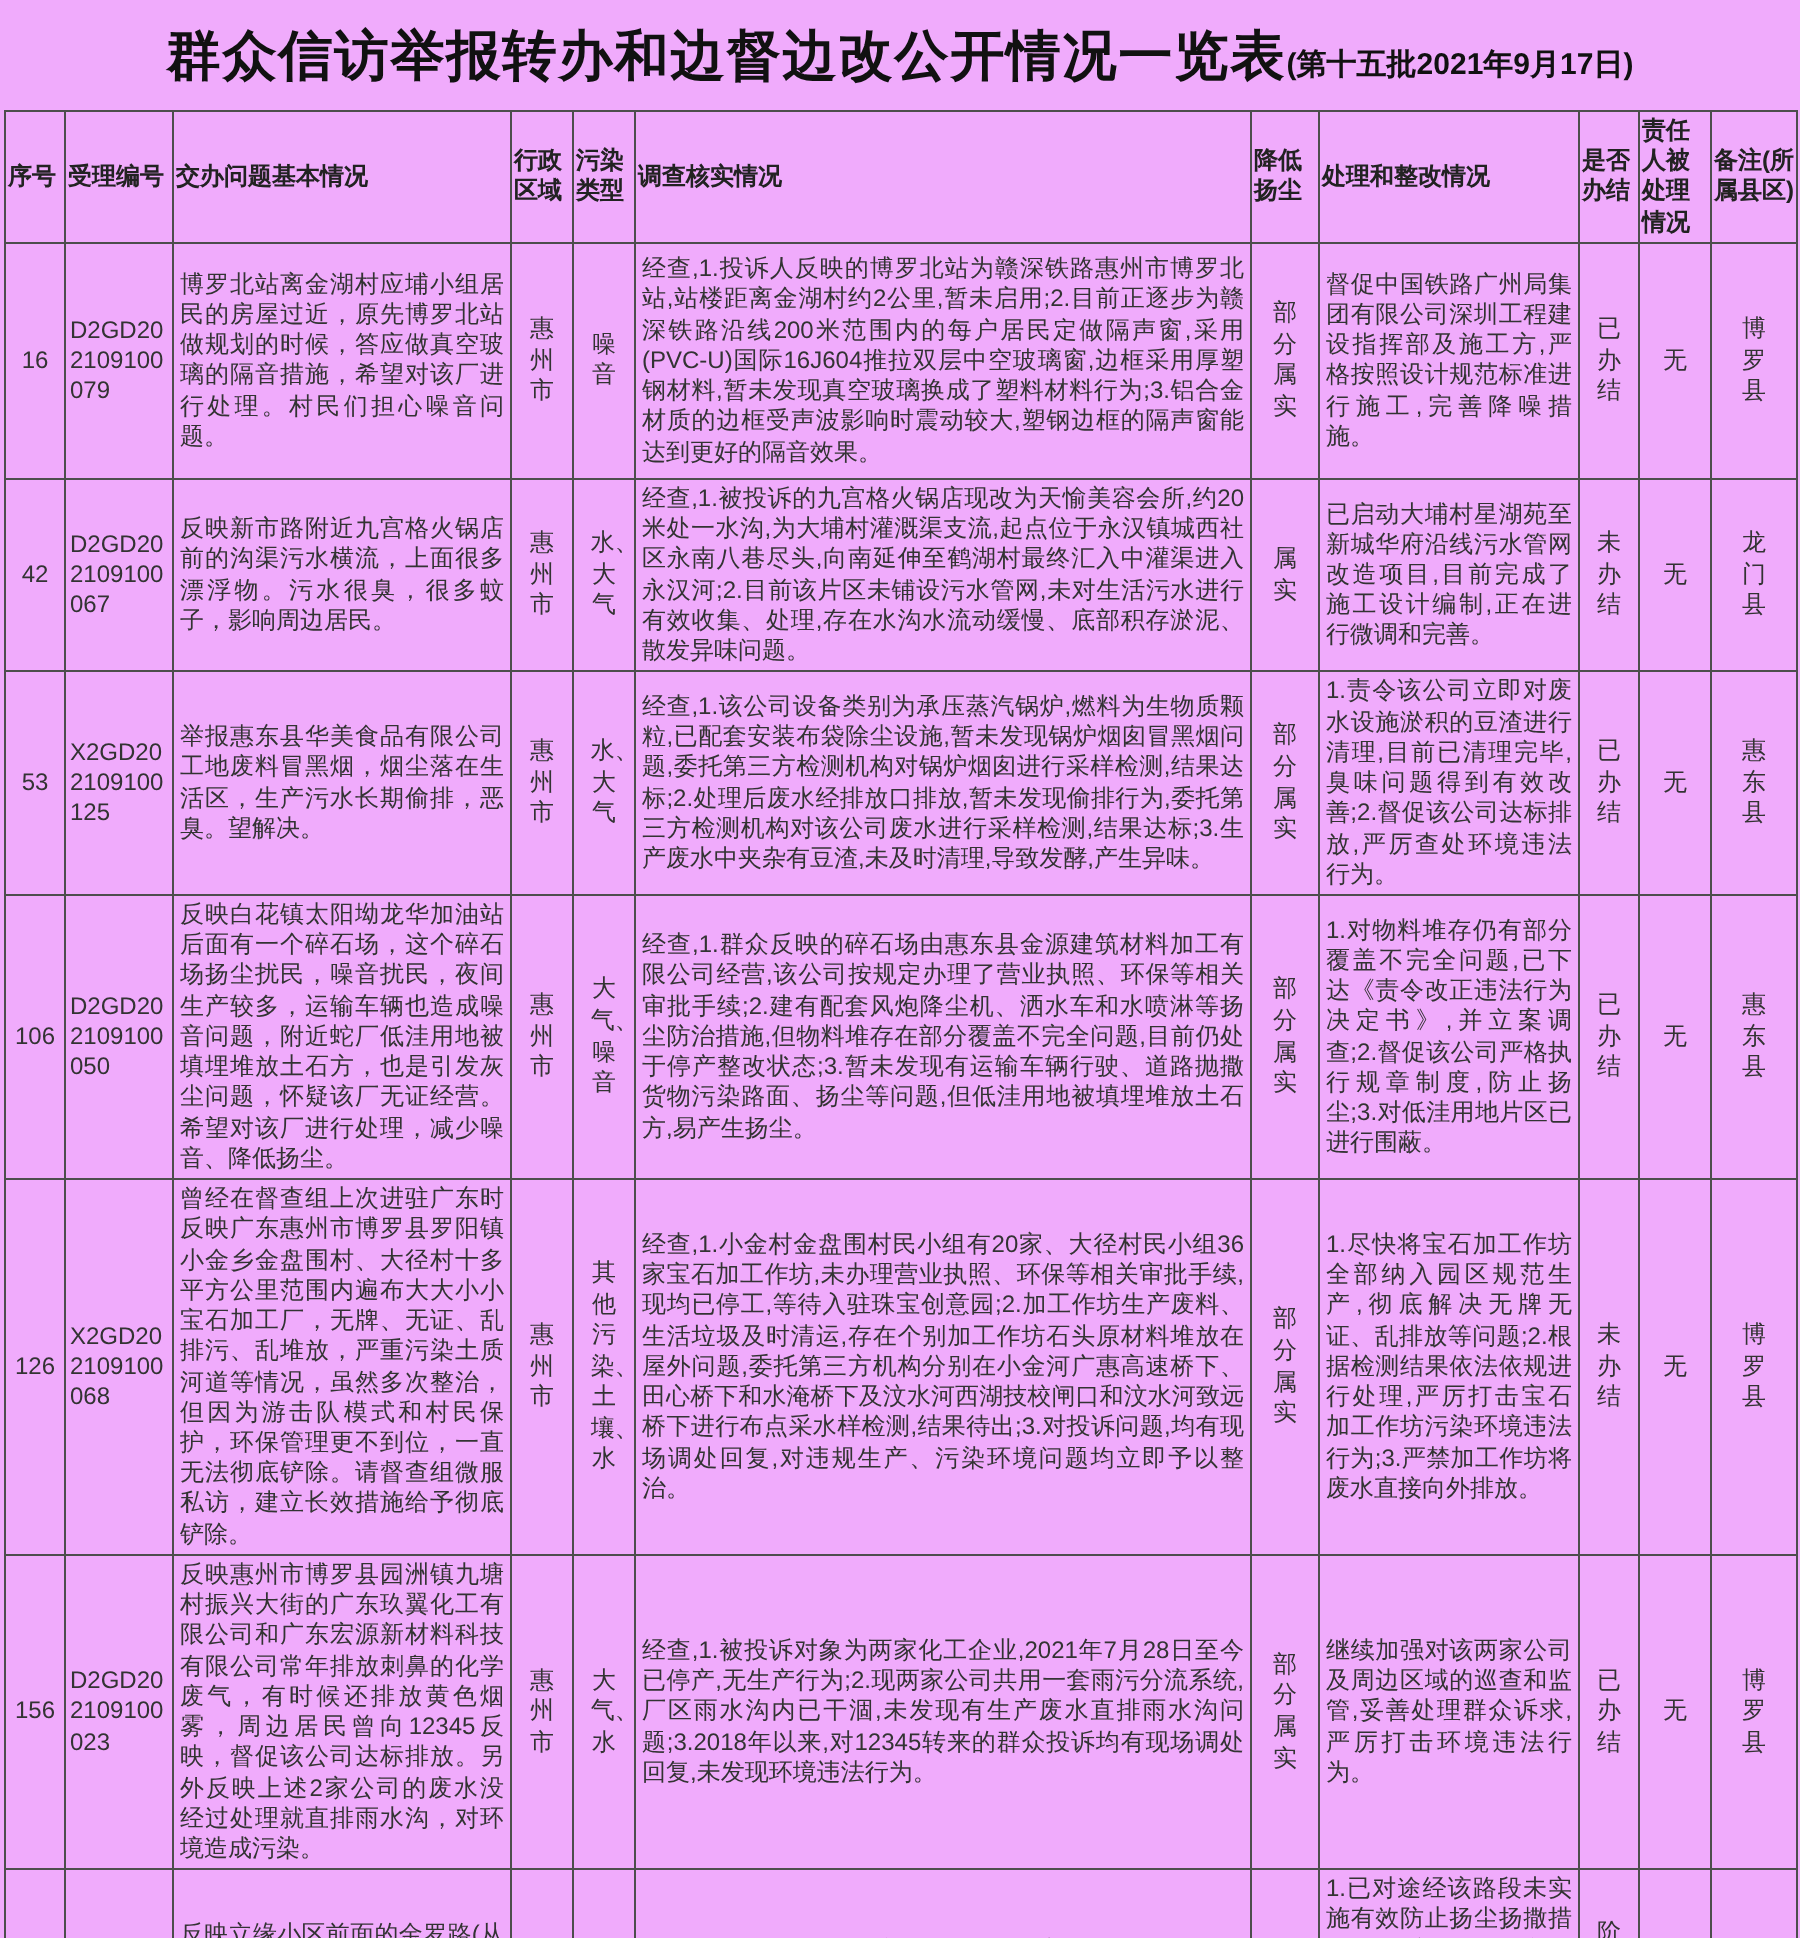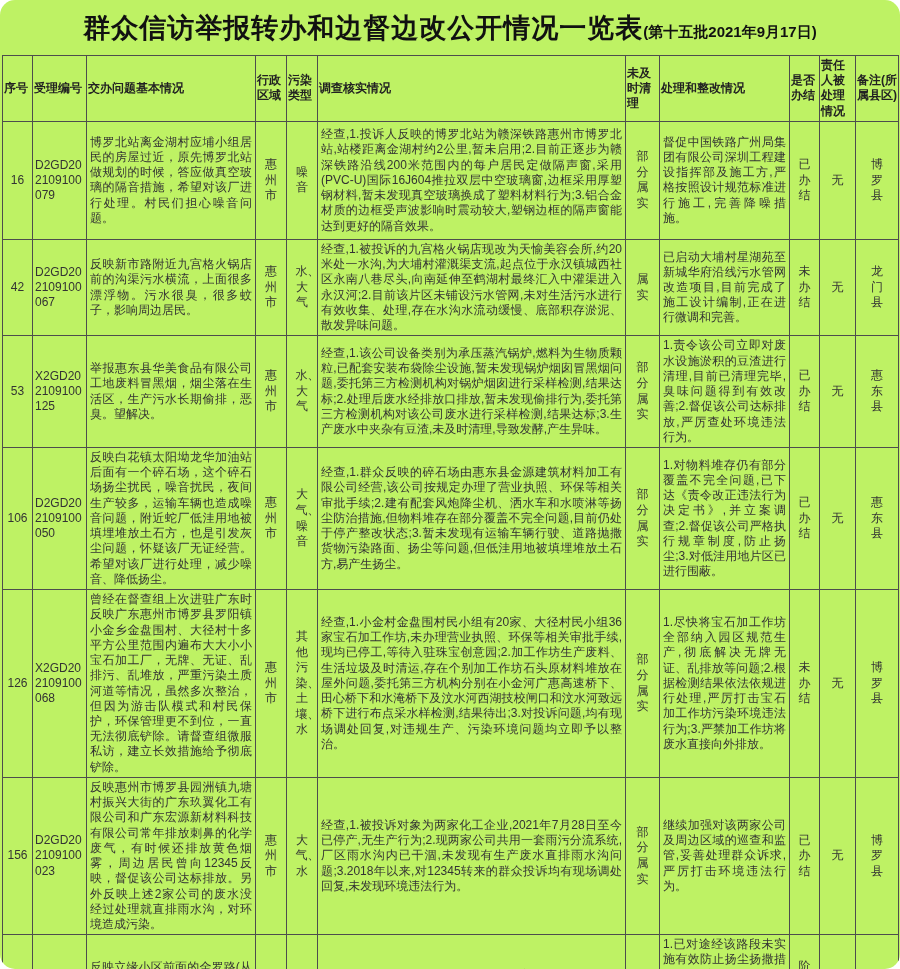--- a/index.html
+++ b/index.html
@@ -1,17 +1,17 @@
 <!DOCTYPE html>
 <html><head>
 <meta charset="utf-8">
 <style>
   html,body{margin:0;padding:0;background:#ffffff;}
-  .page{width:900px;height:969px;background:#bef264;box-sizing:border-box;
-        padding:6px 2px 0 2px;font-family:"Liberation Sans",sans-serif;overflow:hidden;border-radius:15px;}
+  .page{width:900px;height:969px;background:#f0abfc;box-sizing:border-box;
+        padding:6px 2px 0 2px;font-family:"Liberation Sans",sans-serif;overflow:hidden;}
   .title-row{text-align:center;margin:4px 0 9px 0;white-space:nowrap;}
   .title-main{font-size:27px;font-weight:bold;color:#111;letter-spacing:1px;}
   .title-batch{font-size:15px;font-weight:bold;color:#111;}
   table{border-collapse:collapse;table-layout:fixed;width:896px;}
   th,td{border:1px solid #4d4d4d;color:#333;font-size:12px;line-height:1.27;
         vertical-align:middle;padding:2px 3px;box-sizing:border-box;overflow:hidden;}
   th{font-weight:bold;text-align:left;padding:2px 1px;color:#222;}
   td.text{text-align:justify;}
   td.center{text-align:center;}
   td.case{word-break:break-all;text-align:left;padding:14px 2px;}
@@ -49,21 +49,21 @@
         <col style="width:43px">
     </colgroup>
     <thead>
       <tr>
           <th>序号</th>
           <th>受理编号</th>
           <th>交办问题基本情况</th>
           <th>行政区域</th>
           <th>污染类型</th>
           <th>调查核实情况</th>
-          <th>未及时清理</th>
+          <th>降低扬尘</th>
           <th>处理和整改情况</th>
           <th>是否办结</th>
           <th>责任人被处理情况</th>
           <th>备注(所属县区)</th>
         </tr>
     </thead>
     <tbody>
         <tr>
           <td class="center">16</td>
           <td class="case">D2GD202109100079</td>

